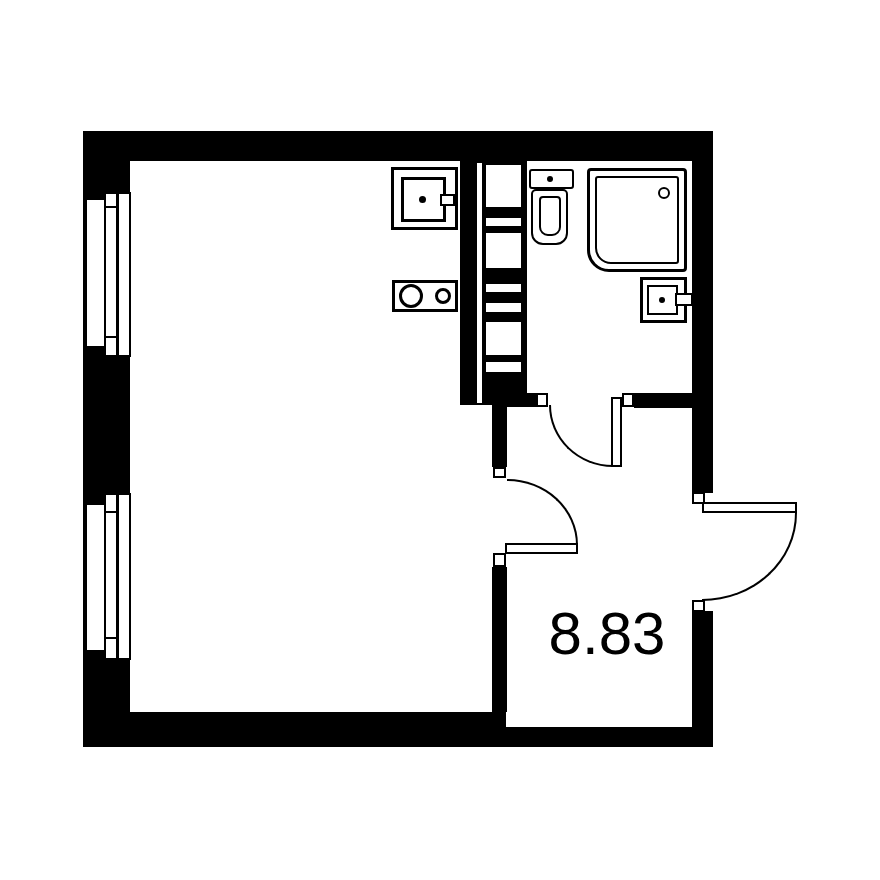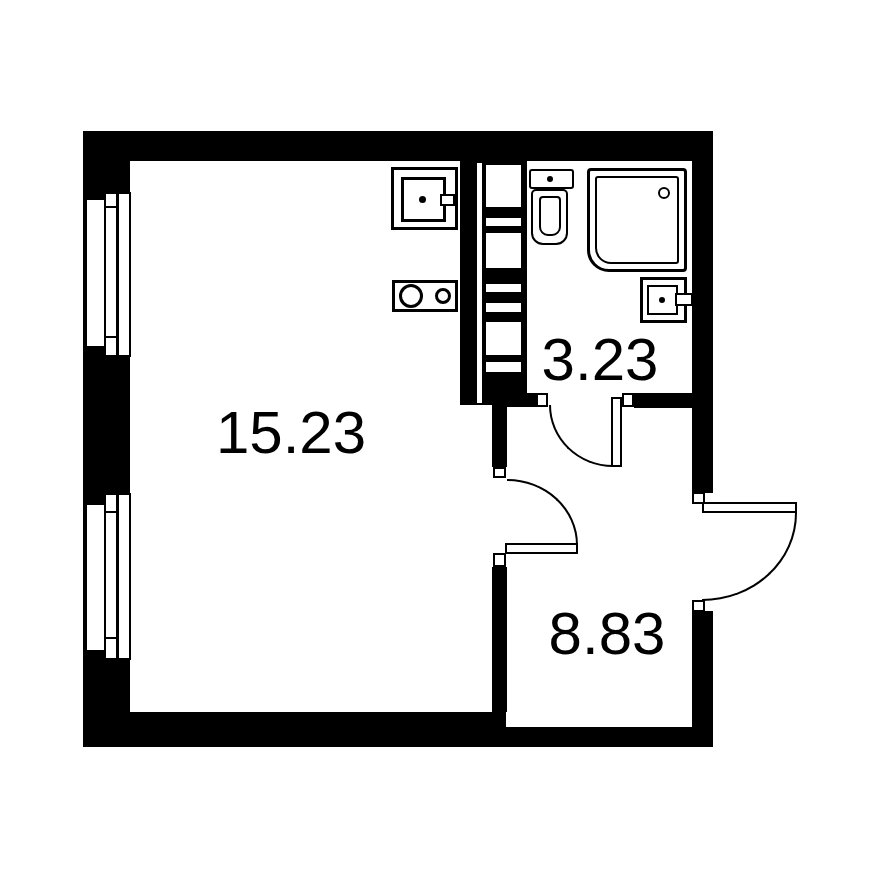--- a/index.html
+++ b/index.html
@@ -106,17 +106,15 @@
     <div class="abs ol" style="left:8px; top:8px; width:84px; height:88px; border-radius:3px 3px 3px 16px;"></div>
     <div class="abs ring" style="left:71px; top:19px; width:12px; height:12px; border-width:2.5px;"></div>
   </div>
   <div class="abs" style="left:640px; top:277px; width:53px; height:46px;">
     <div class="abs ol3" style="left:0; top:0; width:47px; height:46px;"></div>
     <div class="abs ol" style="left:7px; top:8px; width:31px; height:30px;"></div>
     <div class="abs ol" style="left:35px; top:16px; width:18px; height:13px;"></div>
     <div class="abs dot" style="left:19px; top:20px; width:6px; height:6px;"></div>
   </div>
 
-  <div class="room-label" style="left:291px; top:433px;">15.23</div>
-  <div class="room-label" style="left:600px; top:360px;">3.23</div>
   <div class="room-label" style="left:607px; top:634px;">8.83</div>
 
 </div>
 
 </body></html>

